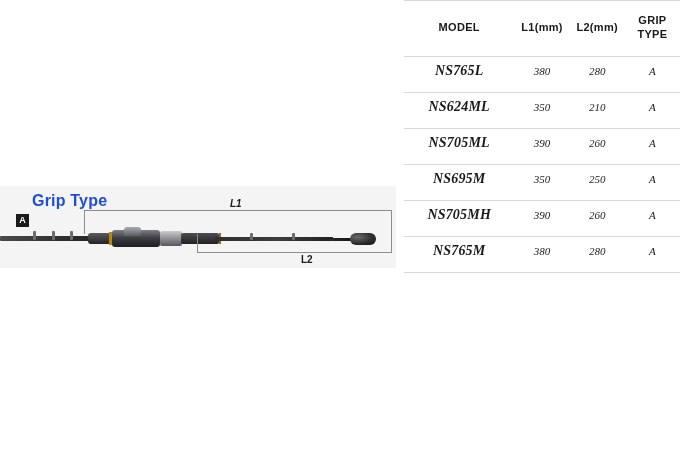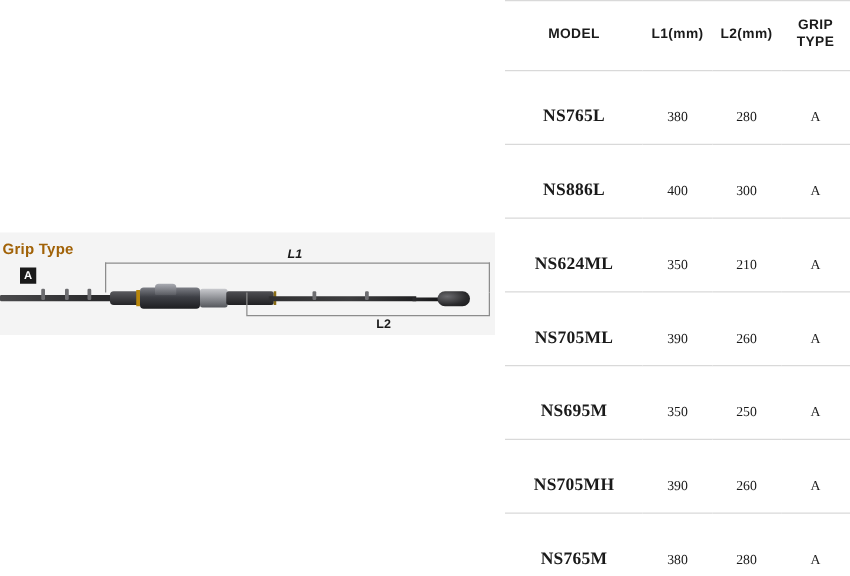--- a/index.html
+++ b/index.html
@@ -19,26 +19,26 @@
   #grip-panel {
     position: absolute;
     left: 0;
     top: 186px;
     width: 396px;
     height: 82px;
     background: #f4f4f4;
   }
   #grip-title {
     position: absolute;
-    left: 2px;
+    left: 32px;
     top: 6px;
     font-family: "Liberation Sans", sans-serif;
-    font-size: 12px;
-    font-weight: bold;
-    color: #a16207;
+    font-size: 16px;
+    font-weight: bold;
+    color: #1d4ed8;
     letter-spacing: .2px;
   }
   #grip-badge {
     position: absolute;
     left: 16px;
     top: 28px;
     width: 13px;
     height: 13px;
     background: #1a1a1a;
     color: #ffffff;
@@ -196,22 +196,23 @@
   }
   #spec-table thead th {
     font-size: 11px;
     font-weight: bold;
     font-family: "Liberation Sans", sans-serif;
     padding: 14px 0 14px 0;
     line-height: 1.25;
     letter-spacing: .3px;
   }
   #spec-table tbody td {
-    padding: 29px 0 13px 0;
+    padding: 6px 0 13px 0;
     font-size: 11px;
+    font-style: italic;
   }
   #spec-table tbody td.model {
     font-size: 14px;
     font-weight: bold;
     letter-spacing: .2px;
   }
   .col-model { width: 40%; }
   .col-l1    { width: 20%; }
   .col-l2    { width: 20%; }
   .col-grip  { width: 20%; }
@@ -277,26 +278,20 @@
     </tr>
   </thead>
   <tbody>
     <tr>
       <td class="model">NS765L</td>
       <td>380</td>
       <td>280</td>
       <td>A</td>
     </tr>
     <tr>
-      <td class="model">NS886L</td>
-      <td>400</td>
-      <td>300</td>
-      <td>A</td>
-    </tr>
-    <tr>
       <td class="model">NS624ML</td>
       <td>350</td>
       <td>210</td>
       <td>A</td>
     </tr>
     <tr>
       <td class="model">NS705ML</td>
       <td>390</td>
       <td>260</td>
       <td>A</td>

